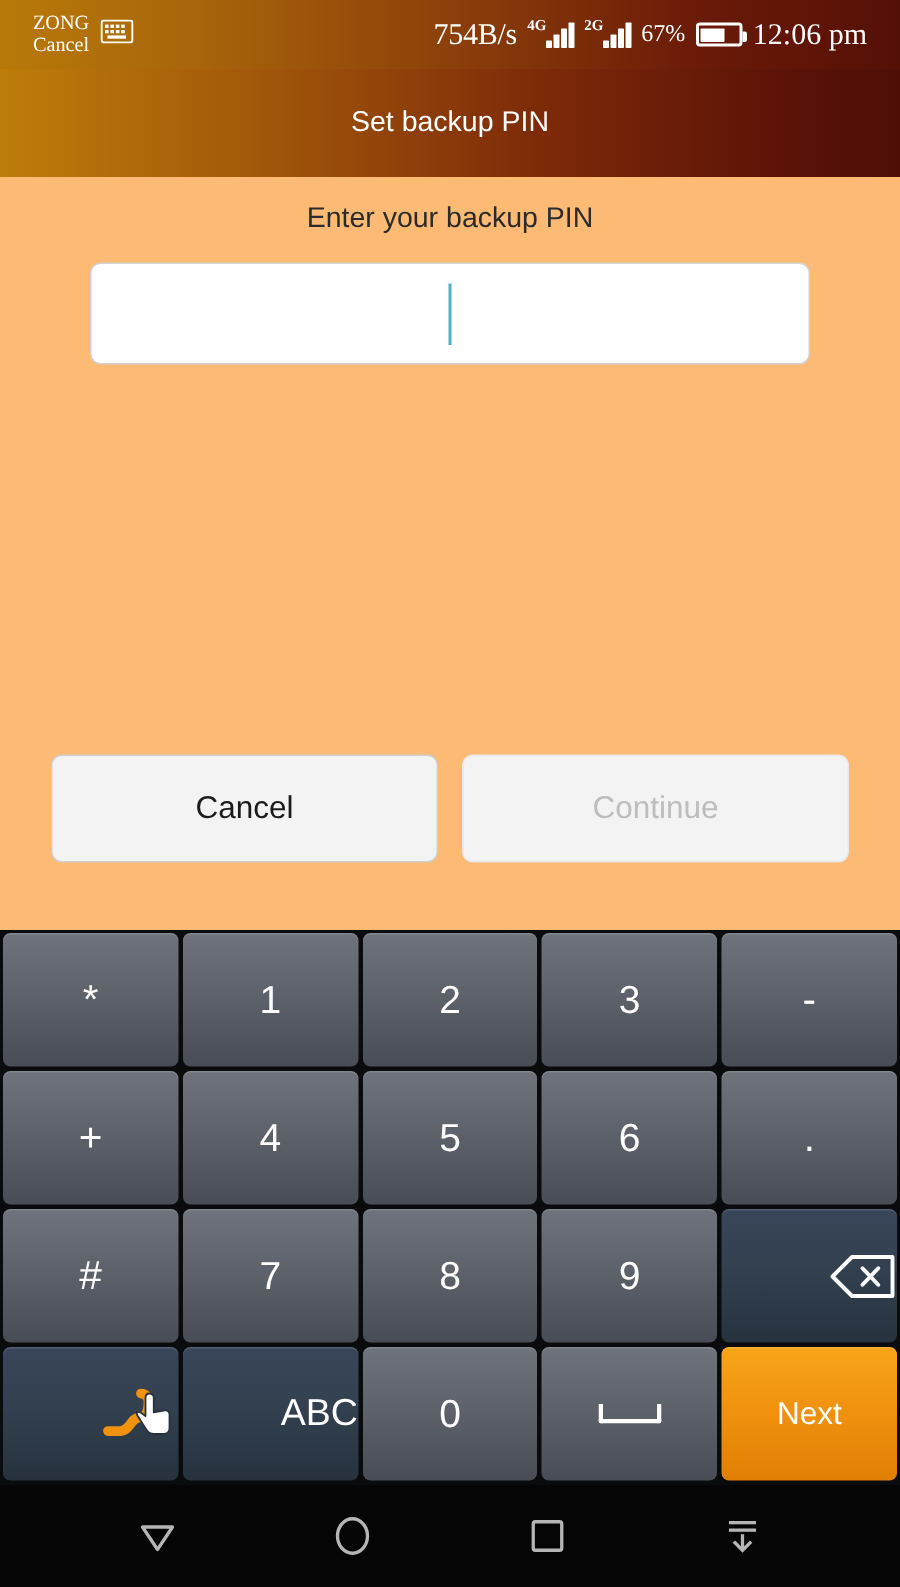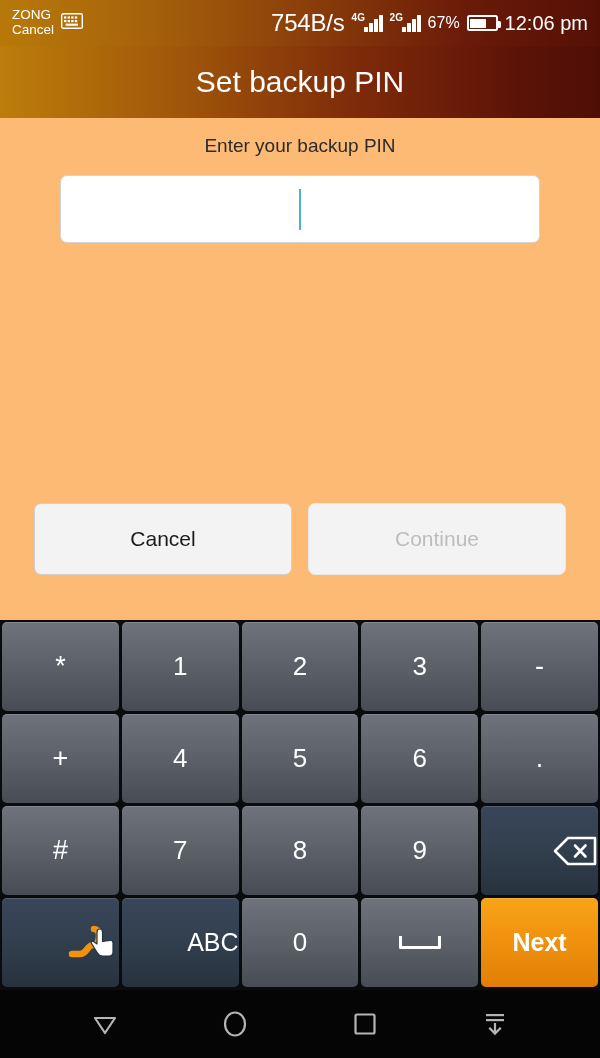--- a/index.html
+++ b/index.html
@@ -9,48 +9,48 @@
     font-family:"Liberation Sans", sans-serif;
     overflow:hidden;
   }
   #screen { position:relative; width:600px; height:1058px; }
 
   
   .statusbar {
     height:46px; width:100%;
     background:linear-gradient(to right,#b8790a 0%,#a8650b 22%,#8a3d0a 52%,#6a1a08 78%,#551006 100%);
     display:flex; align-items:center; justify-content:space-between;
-    padding:0 12px; color:#fff;
+    padding:0 22px; color:#fff;font-family:Liberation Serif, serif;
   }
   .sb-left { display:flex; align-items:center; gap:7px; }
   .carriers { display:flex; flex-direction:column; line-height:1.08; font-size:13.5px; }
   .carriers span { white-space:nowrap; }
   .kbd-icon { display:block; }
   .sb-right { display:flex; align-items:center; gap:7px; font-size:20px; }
-  .netspeed { font-size:24px; letter-spacing:-.2px; }
+  .netspeed { font-size:20px; letter-spacing:-.2px; }
   .sig { display:flex; align-items:flex-end; gap:1px; position:relative; padding-left:12px; }
   .sig .gtag { position:absolute; left:0; top:-2px; font-size:10px; font-weight:bold; line-height:1; }
   .sig i { display:block; width:4px; background:#fff; border-radius:.5px; }
   .sig i:nth-of-type(1){ height:5px; }
   .sig i:nth-of-type(2){ height:9px; }
   .sig i:nth-of-type(3){ height:13px; }
   .sig i:nth-of-type(4){ height:17px; }
   .battpct { font-size:16px; }
   .batt { width:31px; height:16px; border:2px solid #fff; border-radius:2.5px; position:relative; display:flex; align-items:center; padding:1.5px; }
   .batt::after { content:""; position:absolute; right:-5px; top:4px; width:3px; height:7px; background:#fff; border-radius:0 1.5px 1.5px 0; }
   .batt .fill { height:100%; background:#fff; border-radius:.5px; }
   .clock { font-size:20px; }
 
   
   .titlebar {
     height:72px;
     background:linear-gradient(to right,#bd7d0b 0%,#a0560a 30%,#7d2a09 60%,#5e1407 85%,#4e0e06 100%);
     display:flex; align-items:center; justify-content:center;
   }
-  .titlebar h1 { color:#fff; font-size:30px; font-weight:normal; }
+  .titlebar h1 { color:#fff; font-size:19px; font-weight:normal; }
 
   
   .content {
     position:absolute; top:118px; left:0; right:0; bottom:438px;
     background:#fdba74;
     display:flex; flex-direction:column; align-items:center;
   }
   .field-label { margin-top:17px; font-size:19px; color:#2b2b2b; }
   .pin-wrap { margin-top:18px; width:480px; position:relative; }
   .pin-input {
@@ -99,22 +99,21 @@
   }
   .key.sym { font-size:27px; }
   .key.fn {
     background:linear-gradient(to bottom,#3b4css 0%,#2f3a47 0%,#32404f 40%,#27323e 100%);
     font-size:25px;
     justify-content:flex-end;
   }
   .key.fn { background:linear-gradient(to bottom,#39465a 0%,#32404f 45%,#27323e 100%); }
   .key.accent {
     background:linear-gradient(to bottom,#f7a519 0%,#f1920f 45%,#e07f05 100%);
-    font-size:25px;
-    font-weight:bold;
+    font-size:21px;
   }
   .key svg { display:block; }
   .spacebar-mark { width:42px; height:13px; border:3px solid #fff; border-top:none; border-radius:0 0 2px 2px; }
 
   
   .navbar {
     position:absolute; left:0; right:0; bottom:0; height:68px;
     background:#050505;
     display:flex; align-items:center; justify-content:space-around;
     padding:0 40px;

